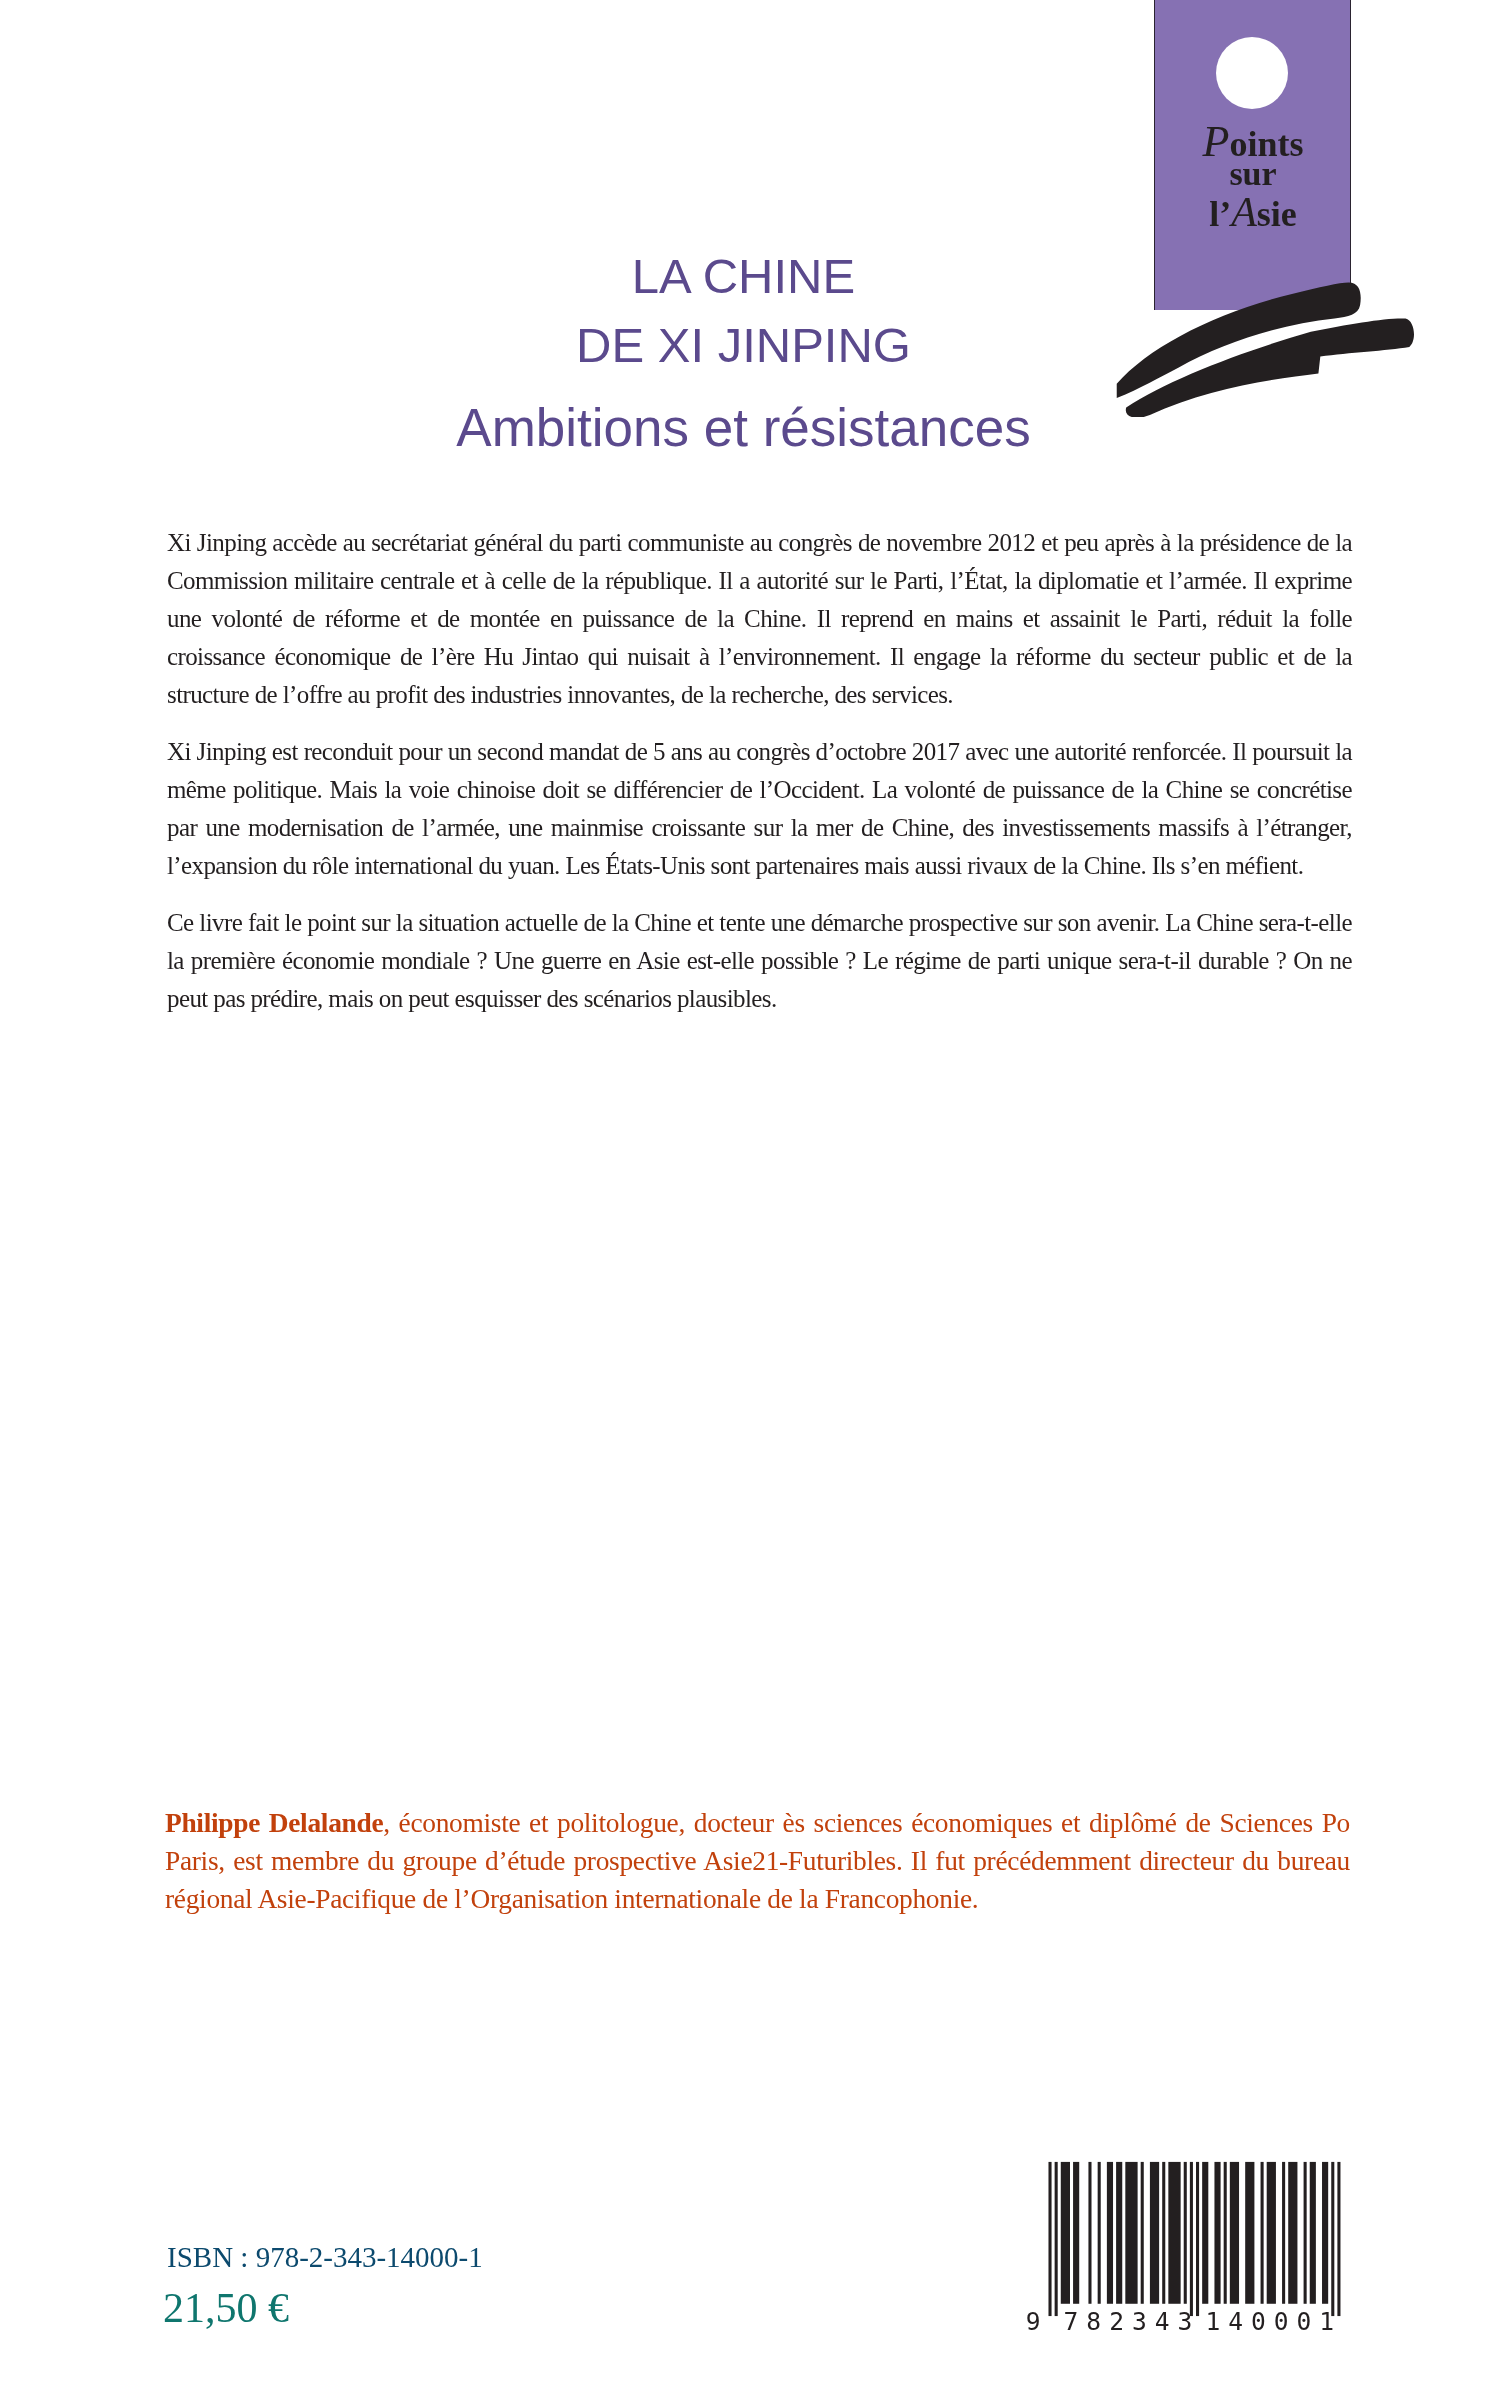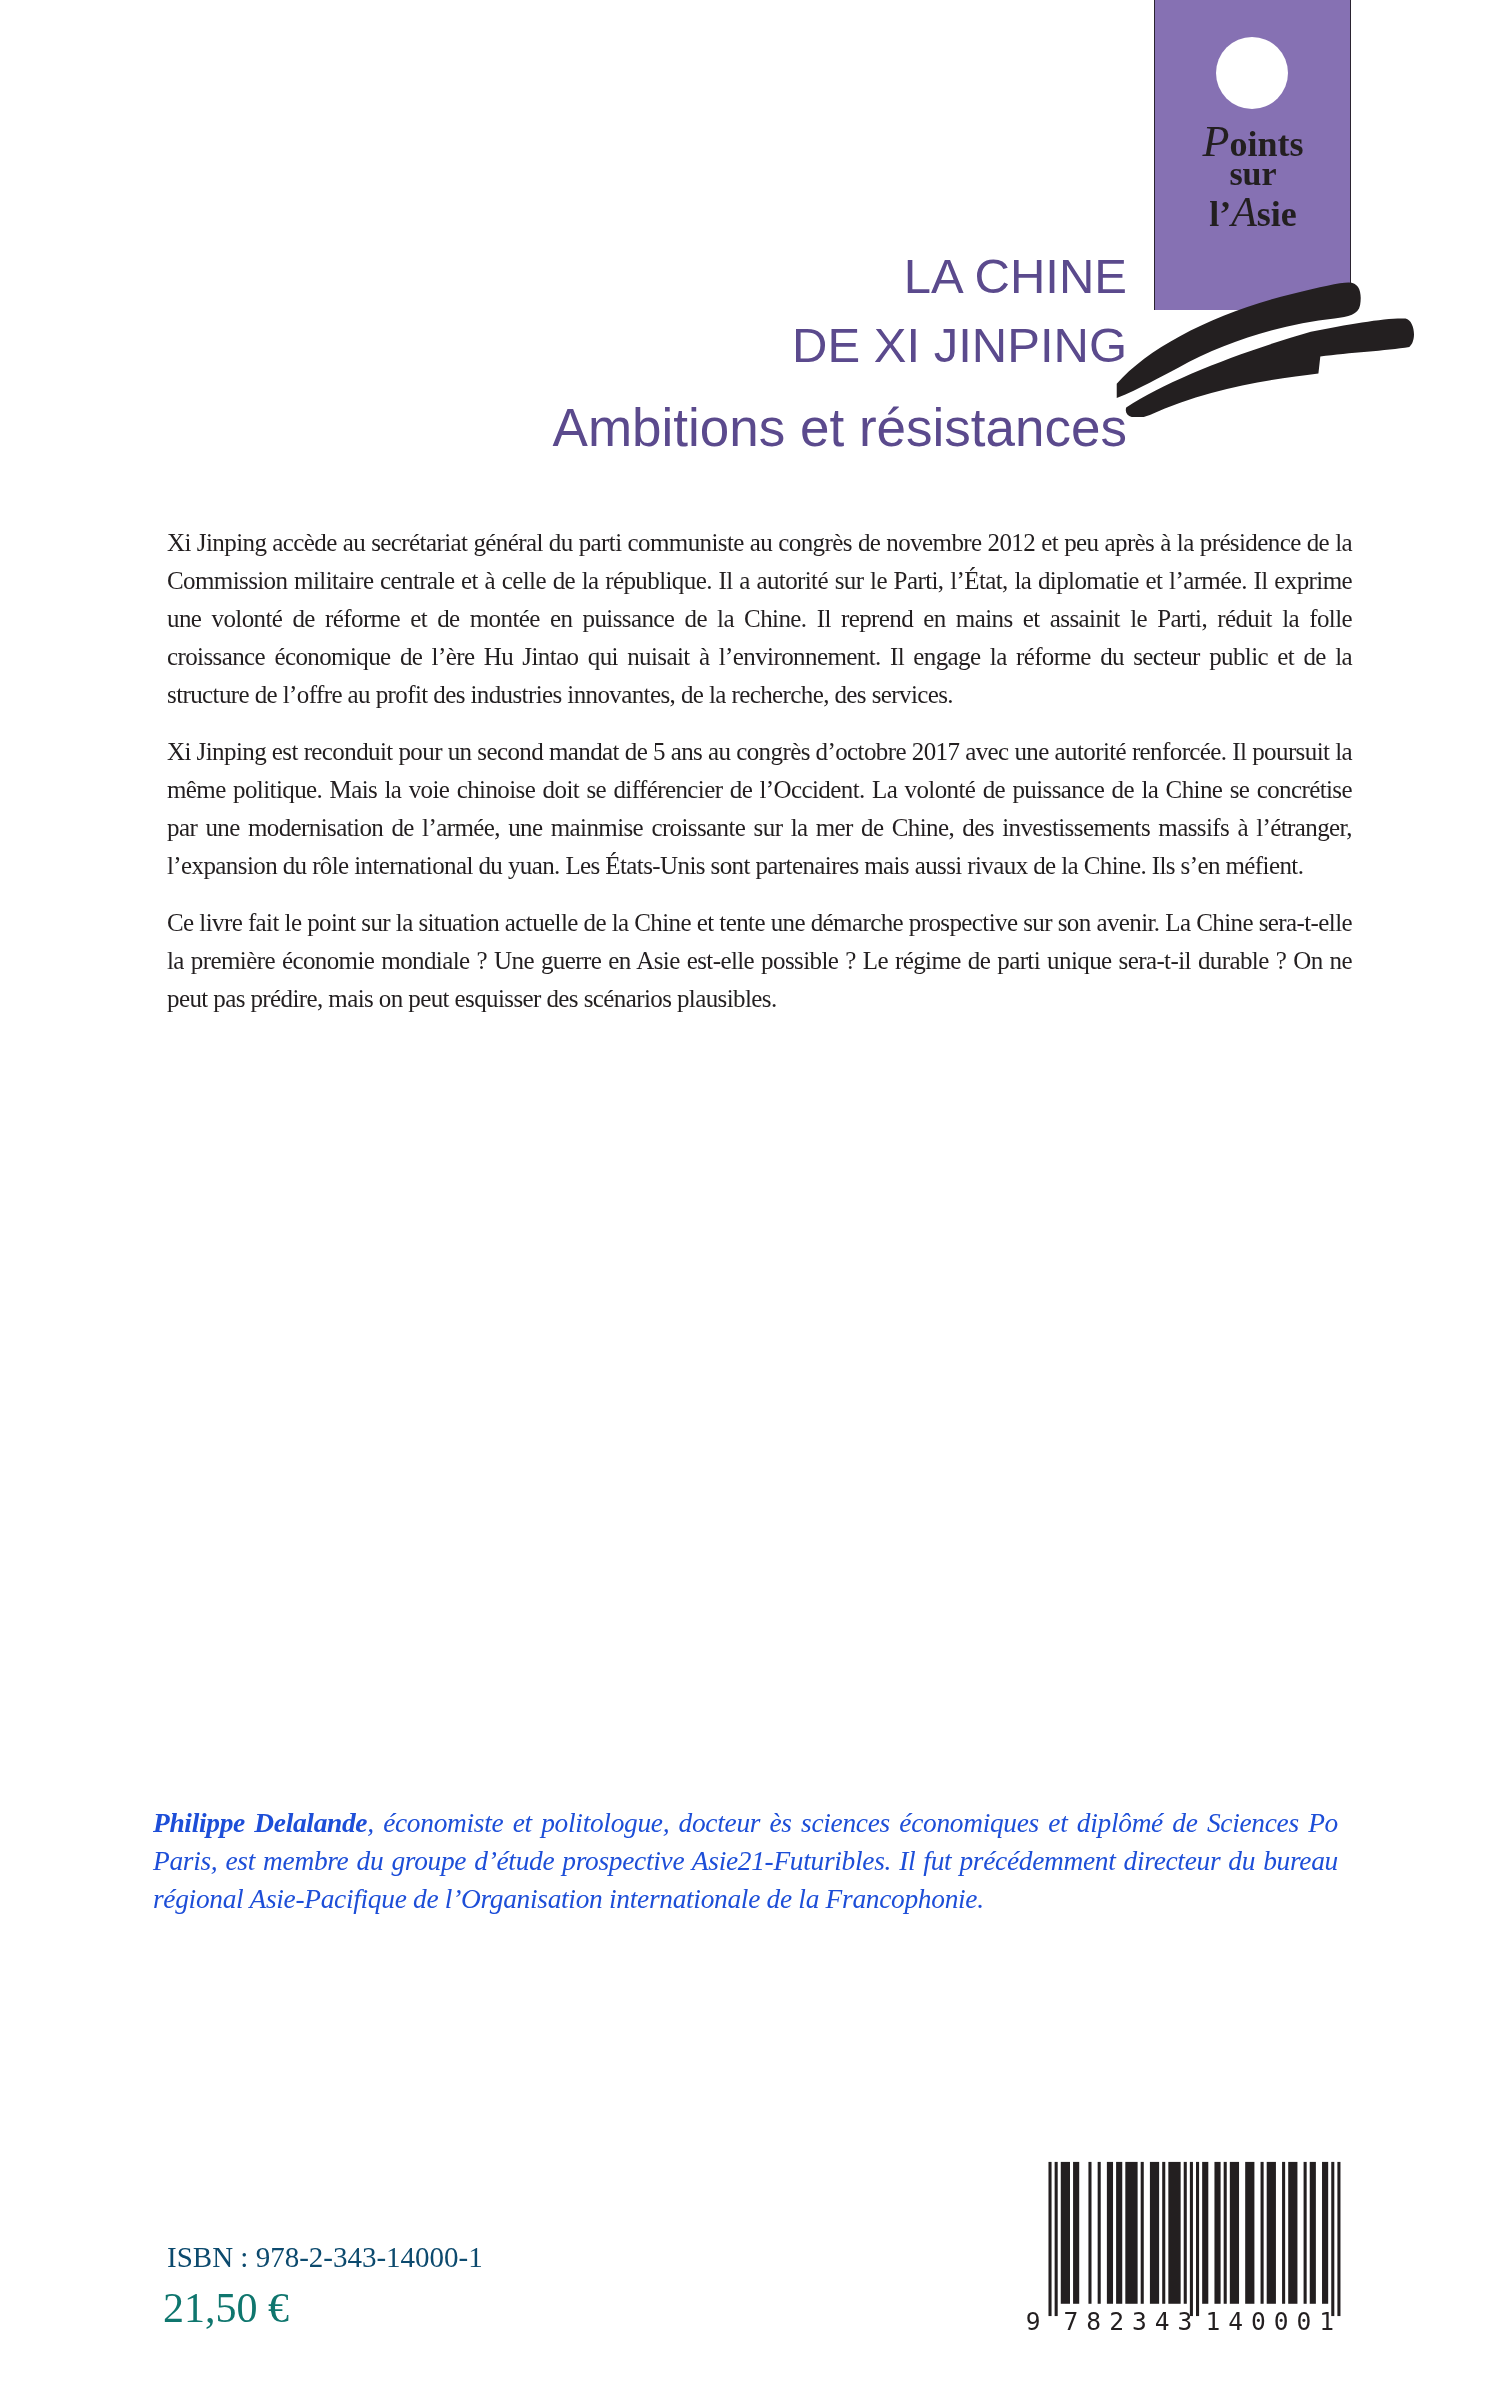--- a/index.html
+++ b/index.html
@@ -21,39 +21,39 @@
     }
     .series .l1 { font-size: 36px; display: block; }
     .series .l1 .cap { font-style: italic; font-weight: normal; font-size: 44px; }
     .series .l2 { font-size: 34px; display: block; margin-top: -3.8px; }
     .series .l3 { font-size: 36px; display: block; margin-top: 4px; }
     .series .l3 .cap { font-style: italic; font-weight: normal; font-size: 42px; }
 
     .swoosh { position: absolute; left: 1112px; top: 256px; width: 303px; height: 161px; }
 
     .title {
-      position: absolute; left: 360px; width: 767px; text-align: right;
+      position: absolute; left: 360px; width: 767px; text-align: center;
       color: #5b4a8d; font-family: "Liberation Sans", sans-serif;
     }
     .title.t1 { top: 248px; font-size: 49px; letter-spacing: 0px; }
     .title.t2 { top: 317px; font-size: 49px; }
     .title.t3 { top: 397px; font-size: 53px; }
 
     .body-text {
       position: absolute; left: 167px; width: 1185px;
       font-family: "Liberation Serif", serif; font-size: 25px; line-height: 38px;
       color: #231f20; text-align: justify; text-align-last: left;
     }
     .body-text p { margin: 0 0 19px 0; letter-spacing: -0.6px; }
     #para-block { top: 524px; }
 
     .bio {
-      position: absolute; left: 153px; top: 1804px; width: 1185px;
-      font-family: "Liberation Serif", serif; font-style: italic; font-size: 27.4px;
-      line-height: 38px; color: #1d4ed8; text-align: justify; text-align-last: left;
+      position: absolute; left: 165px; top: 1804px; width: 1185px;
+      font-family: "Liberation Serif", serif; font-size: 27.4px;
+      line-height: 38px; color: #c2410c; text-align: justify; text-align-last: left;
       letter-spacing: -0.3px;
     }
     .bio .author { font-weight: bold; }
 
     .isbn {
       position: absolute; left: 167px; top: 2241px;
       font-family: "Liberation Serif", serif; font-size: 29px; color: #0c4a6e;
     }
     .price {
       position: absolute; left: 163px; top: 2284px;

